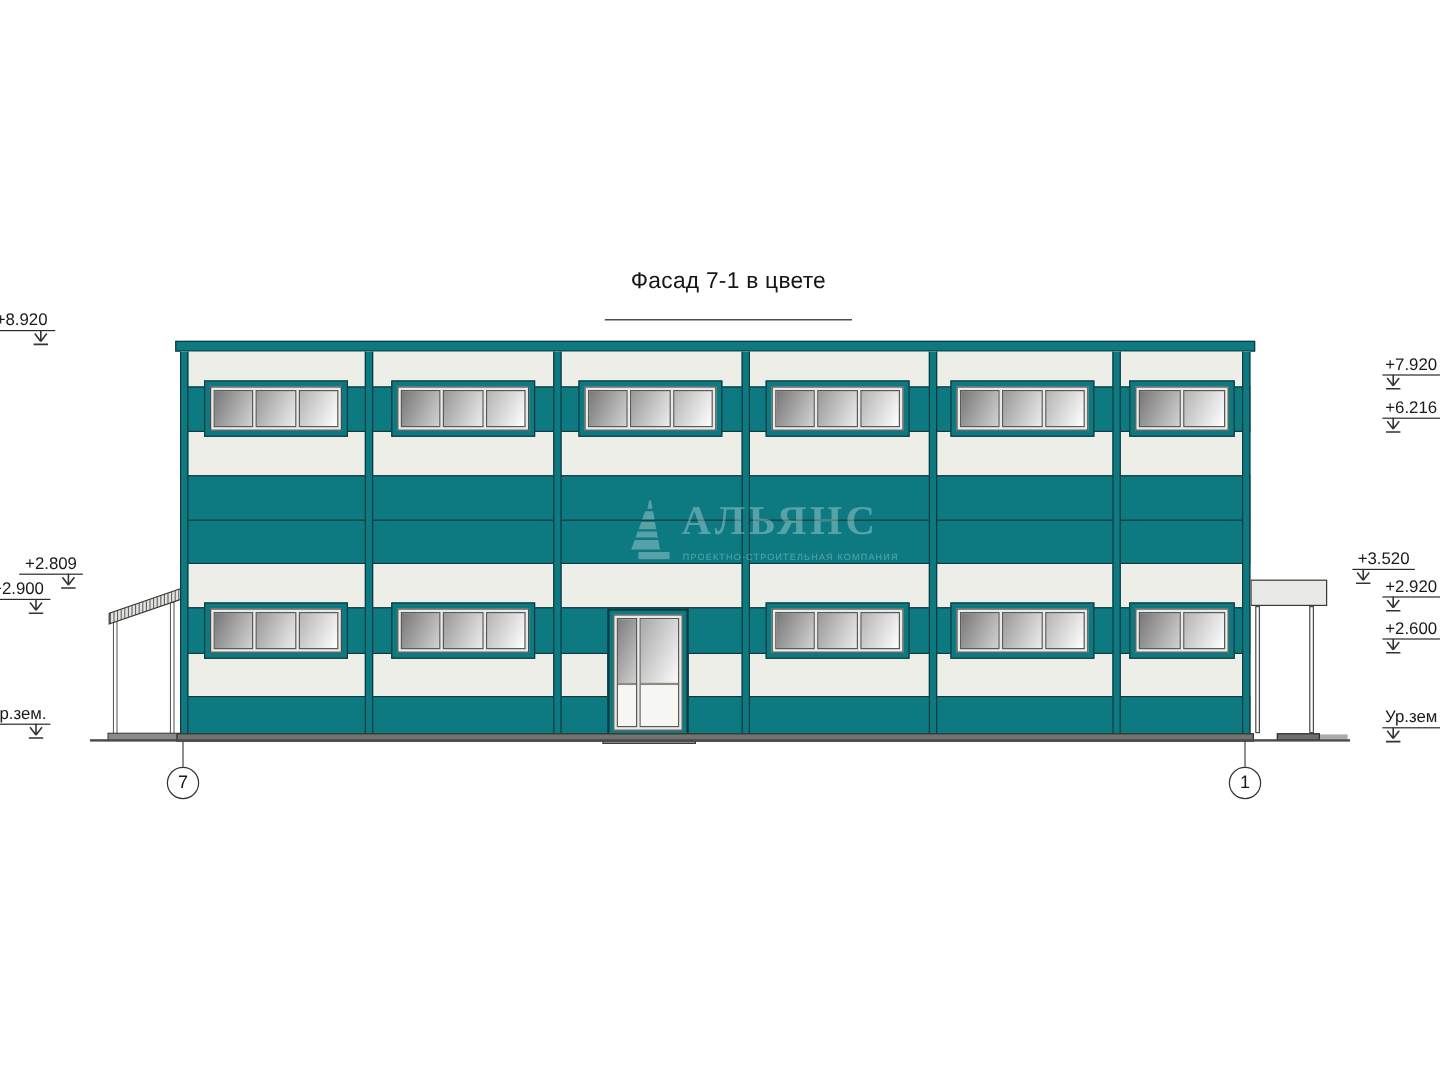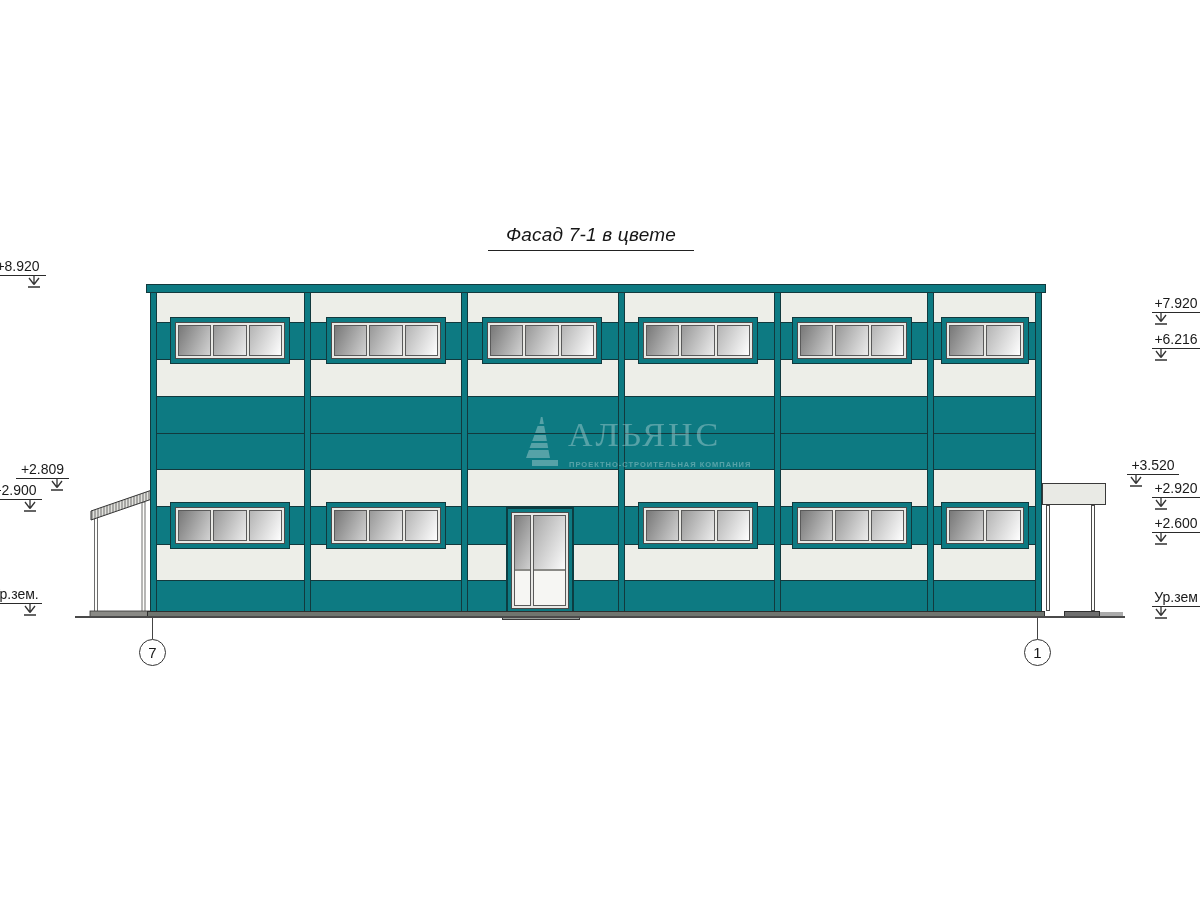--- a/index.html
+++ b/index.html
@@ -7,23 +7,23 @@
     --outline:#12393d;
     --light:#edeee8;
     --ink:#1a1a1a;
   }
   *{box-sizing:border-box;margin:0;padding:0;}
   html,body{background:#fff;}
   body{font-family:"Liberation Sans",sans-serif;color:var(--ink);}
   #canvas{position:relative;width:1200px;height:900px;background:#ffffff;overflow:hidden;}
 
   
-  .title{position:absolute;left:488px;top:224px;width:206px;text-align:center;
-         font-size:19px;font-style:italic;color:#161616;
-         border-bottom:1.6px solid #222;padding-bottom:4px;letter-spacing:.2px;}
+  .title{position:absolute;left:504px;top:224px;width:206px;text-align:center;
+         font-size:19px;color:#161616;
+         border-bottom:1.6px solid #222;padding-bottom:20px;letter-spacing:.2px;}
 
   
   .elev{position:absolute;border-bottom:1.3px solid #2a2a2a;font-size:14px;color:var(--ink);
         text-align:center;padding-bottom:1px;white-space:nowrap;}
   .elev svg{position:absolute;top:100%;}
   .arrow-right svg{right:4px;}
   .arrow-left svg{left:1px;}
 
   
   .coping{position:absolute;left:146px;top:284px;width:900px;height:9px;
@@ -70,24 +70,24 @@
   .rstep-ext{position:absolute;left:1100px;top:612px;width:23px;height:4px;background:#ababab;}
 
   
   .axis-line{position:absolute;top:618px;width:1px;height:21px;background:#444;}
   .axis-circle{position:absolute;top:639px;width:27px;height:27px;border:1.2px solid #333;
                border-radius:50%;display:flex;align-items:center;justify-content:center;
                font-size:15px;background:#fff;}
 
   
   .wm{position:absolute;left:520px;top:414px;width:200px;height:60px;pointer-events:none;}
-  .wm-name{position:absolute;left:48px;top:2px;font-family:"Liberation Serif",serif;font-weight:normal;
+  .wm-name{position:absolute;left:48px;top:2px;font-family:"Liberation Serif",serif;font-weight:bold;
            font-size:34px;letter-spacing:3px;color:rgba(255,255,255,0.30);}
   .wm-tag{position:absolute;left:49px;top:46px;font-size:7.5px;letter-spacing:1px;
-          color:rgba(255,255,255,0.30);white-space:nowrap;font-weight:bold;}
+          color:rgba(255,255,255,0.30);white-space:nowrap;font-weight:normal;}
 </style>
 </head>
 <body>
 
 <div id="canvas">
 
   <div class="title">Фасад 7-1 в цвете</div>
 
   <div class="elev arrow-right" style="left:-10px;top:258px;width:56px">
     <span>+8.920</span>

